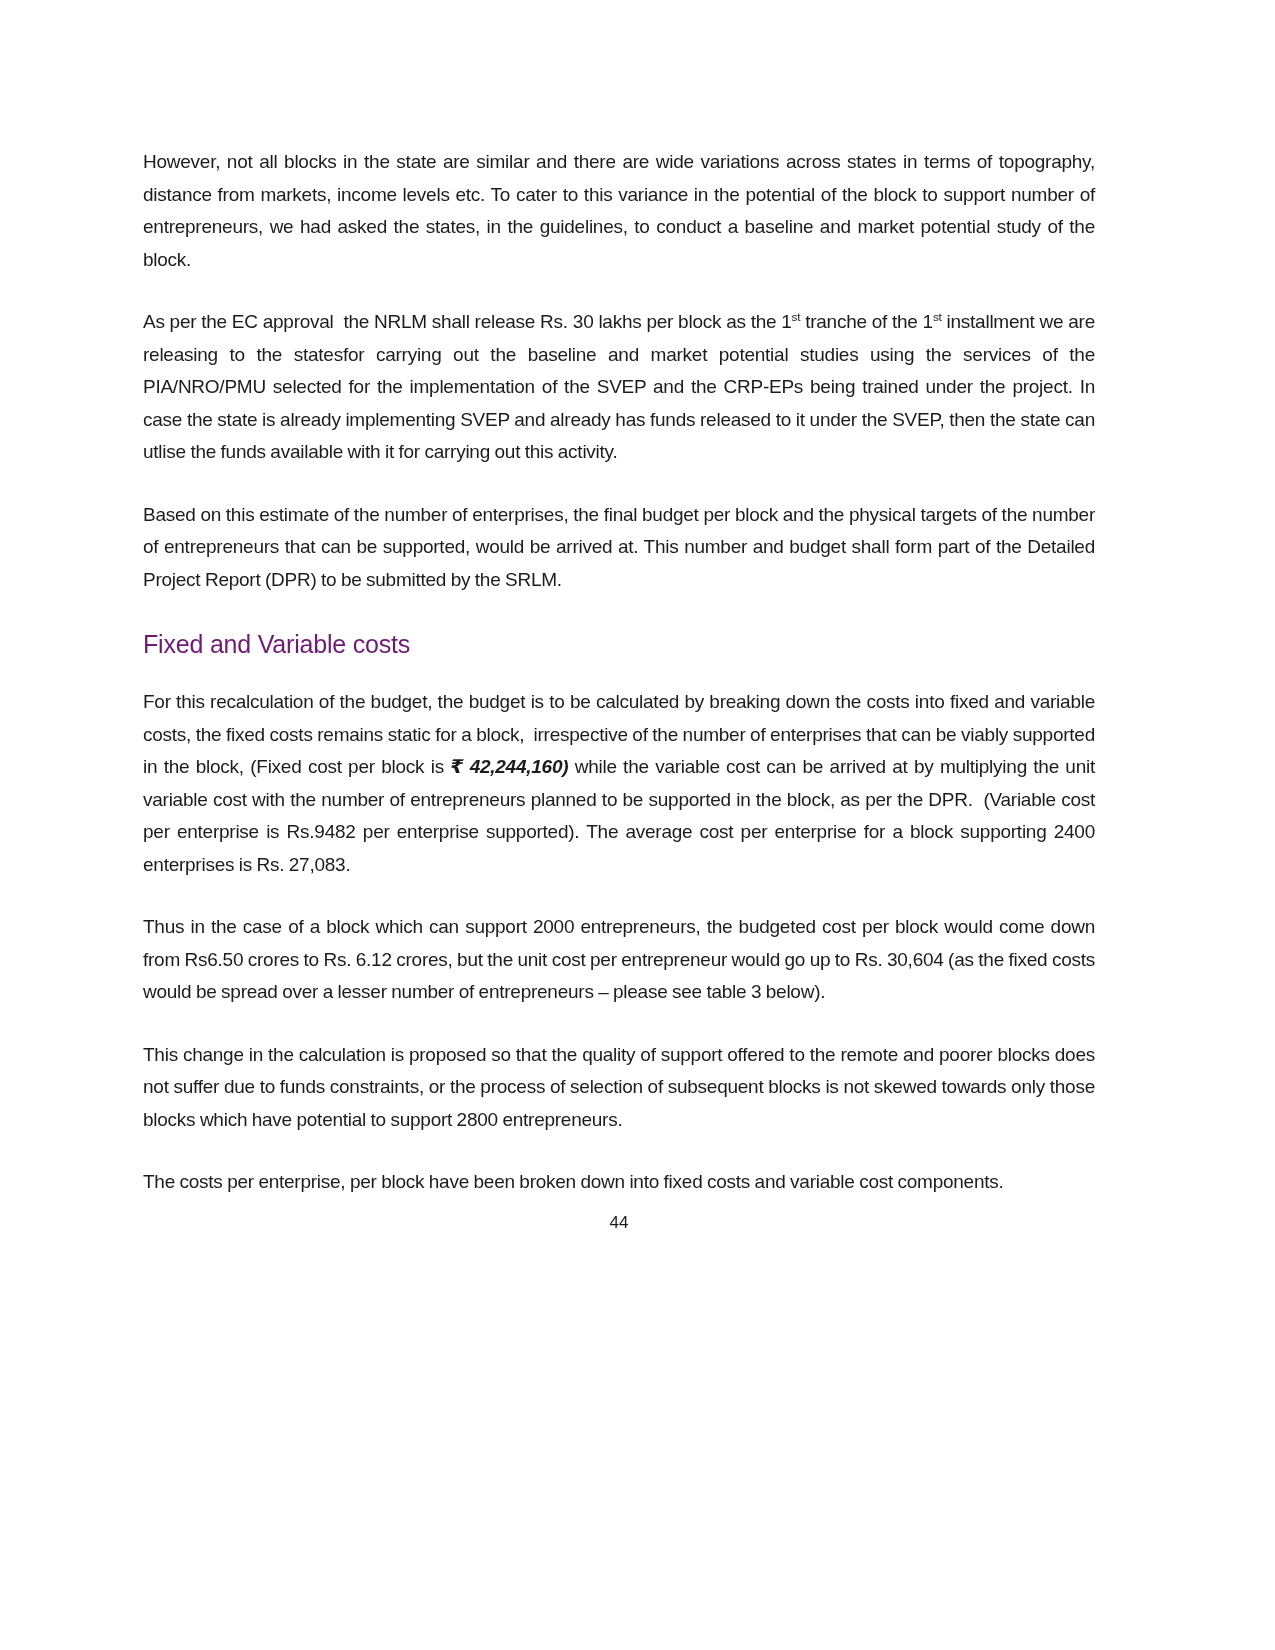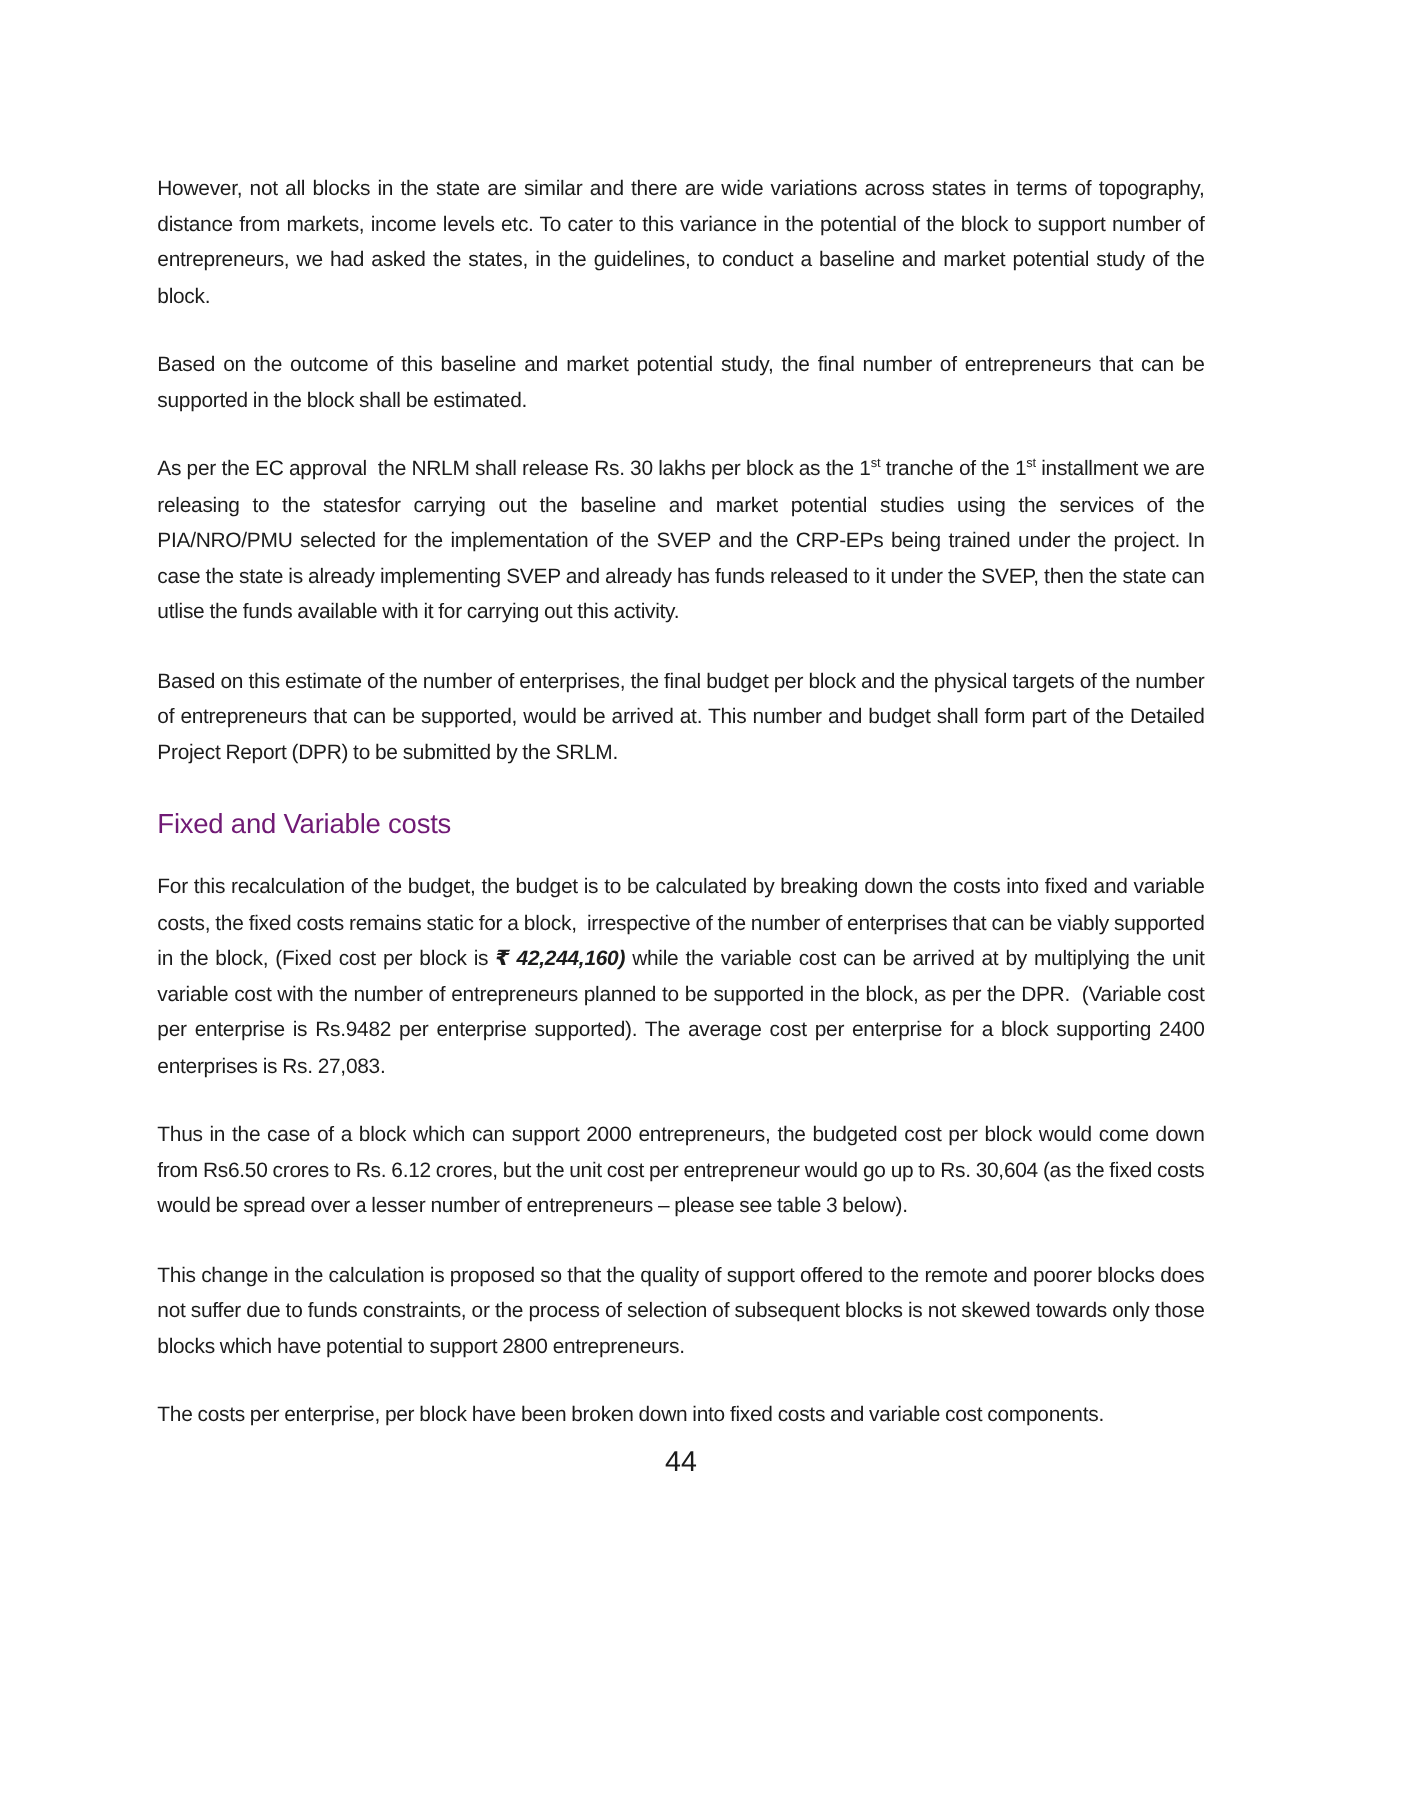--- a/index.html
+++ b/index.html
@@ -12,21 +12,21 @@
     width: 1275px;
     height: 1650px;
     background: #ffffff;
     overflow: hidden;
     font-family: "Liberation Sans", "DejaVu Sans", sans-serif;
     color: #1c1c1c;
   }
   .content {
     position: absolute;
     left: 143px;
-    top: 12px;
+    top: 2px;
     width: 952px;
     padding-top: 144px;
     box-sizing: content-box;
   }
   p.body-para {
     margin: 0 0 30px 0;
     font-size: 19px;
     line-height: 32.5px;
     letter-spacing: -0.25px;
     word-spacing: -0.5px;
@@ -46,34 +46,33 @@
     font-size: 0.62em;
     line-height: 0;
     vertical-align: super;
   }
   .bold-italic {
     font-weight: bold;
     font-style: italic;
   }
   .page-number {
     margin-top: 8px;
-    font-size: 26px;
+    font-size: 17px;
     line-height: 32.5px;
     text-align: center;
   }
 </style>
 </head>
 <body>
 
 <div class="page">
   <div class="content">
 
     <p class="body-para">However, not all blocks in the state are similar and there are wide variations across states in terms of topography, distance from markets, income levels etc. To cater to this variance in the potential of the block to support number of entrepreneurs, we had asked the states, in the guidelines, to conduct a baseline and market potential study of the block.</p>
 
-    <p class="body-para">Based on the outcome of this baseline and market potential study, the final number of entrepreneurs that can be supported in the block shall be estimated.</p>
 
     <p class="body-para"><span>As per the EC approval  the NRLM shall release Rs. 30 lakhs per block as the 1</span><sup class="sup-ord">st</sup><span> tranche of the 1</span><sup class="sup-ord">st</sup><span> installment we are releasing to the statesfor carrying out the baseline and market potential studies using the services of the PIA/NRO/PMU selected for the implementation of the SVEP and the CRP-EPs being trained under the project. In case the state is already implementing SVEP and already has funds released to it under the SVEP, then the state can utlise the funds available with it for carrying out this activity.</span></p>
 
     <p class="body-para">Based on this estimate of the number of enterprises, the final budget per block and the physical targets of the number of entrepreneurs that can be supported, would be arrived at. This number and budget shall form part of the Detailed Project Report (DPR) to be submitted by the SRLM.</p>
 
 
     <h2 class="section-heading">Fixed and Variable costs</h2>
 
     <p class="body-para"><span>For this recalculation of the budget, the budget is to be calculated by breaking down the costs into fixed and variable costs, the fixed costs remains static for a block,  irrespective of the number of enterprises that can be viably supported in the block, (Fixed cost per block is </span><span class="bold-italic">₹ 42,244,160)</span><span> while the variable cost can be arrived at by multiplying the unit variable cost with the number of entrepreneurs planned to be supported in the block, as per the DPR.  (Variable cost per enterprise is Rs.9482 per enterprise supported). The average cost per enterprise for a block supporting 2400 enterprises is Rs. 27,083.</span></p>
 

